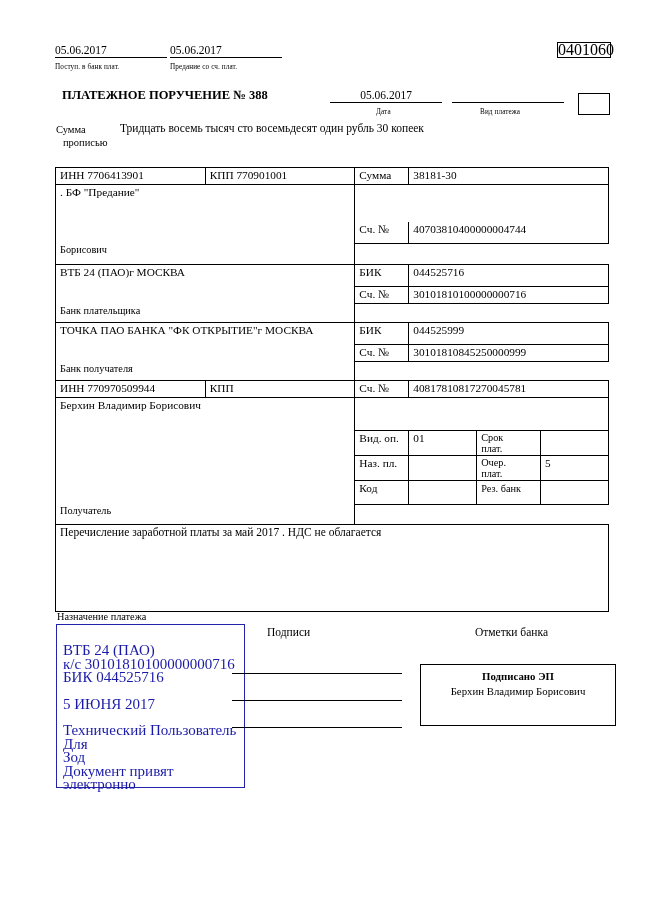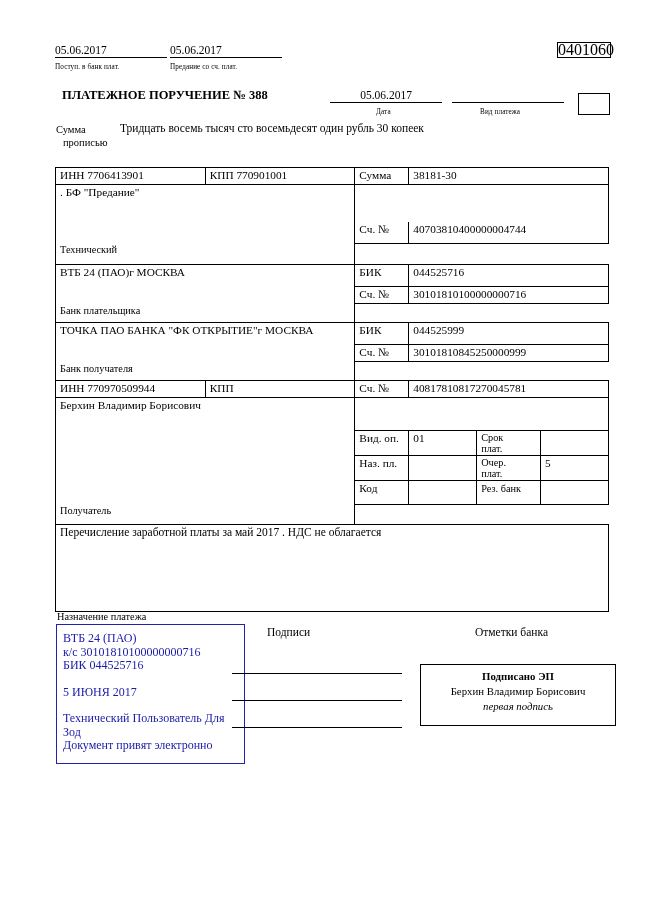--- a/index.html
+++ b/index.html
@@ -97,23 +97,23 @@
   .small { font-size: 10.3px; }
 
   
   .purpose-text { font-size: 11.5px; }
 
   
   .sig-title { font-size: 11.5px; }
   .stamp {
     border: 1px solid #2222aa;
     color: #1a1aa8;
-    font-size: 12px;
+    font-size: 15px;
     line-height: 13.5px;
-    padding: 7px 6px;
+    padding: 19px 6px;
   }
   .bank-mark {
     border: 1px solid #000;
     font-size: 10.8px;
     text-align: center;
     line-height: 15px;
     padding: 4px 4px;
   }
   .bold { font-weight: bold; }
   .ital { font-style: italic; }
@@ -176,21 +176,21 @@
         </td>
         <td colspan="4" class="nb-b" style="height:28px;"></td>
       </tr>
       <tr>
         <td class="nb-t"><span>Сч. №</span></td>
         <td colspan="3" class="nb-t"><span>40703810400000004744</span></td>
       </tr>
 
       <tr>
         <td colspan="2" class="nb-t small" style="height:18px;">
-          <span>Технический</span>
+          <span>Борисович</span>
         </td>
         <td colspan="4" class="no-all" style="height:18px;"></td>
       </tr>
 
       <tr>
         <td colspan="2" class="nb-b" style="height:20px;">
           <span>ВТБ 24 (ПАО)г МОСКВА</span>
         </td>
         <td><span>БИК</span></td>
         <td colspan="3"><span>044525716</span></td>
@@ -309,16 +309,15 @@
     <div>Документ привят электронно</div>
   </div>
 
   <div class="abs sig-line" style="left:232px; top:672px; width:170px; height:1px;"></div>
   <div class="abs sig-line" style="left:232px; top:699px; width:170px; height:1px;"></div>
   <div class="abs sig-line" style="left:232px; top:726px; width:170px; height:1px;"></div>
 
   <div class="abs bank-mark" style="left:420px; top:664px; width:186px; height:52px;">
     <div class="bold">Подписано ЭП</div>
     <div>Берхин Владимир Борисович</div>
-    <div class="ital">первая подпись</div>
   </div>
 
 </div>
 
 </body></html>

